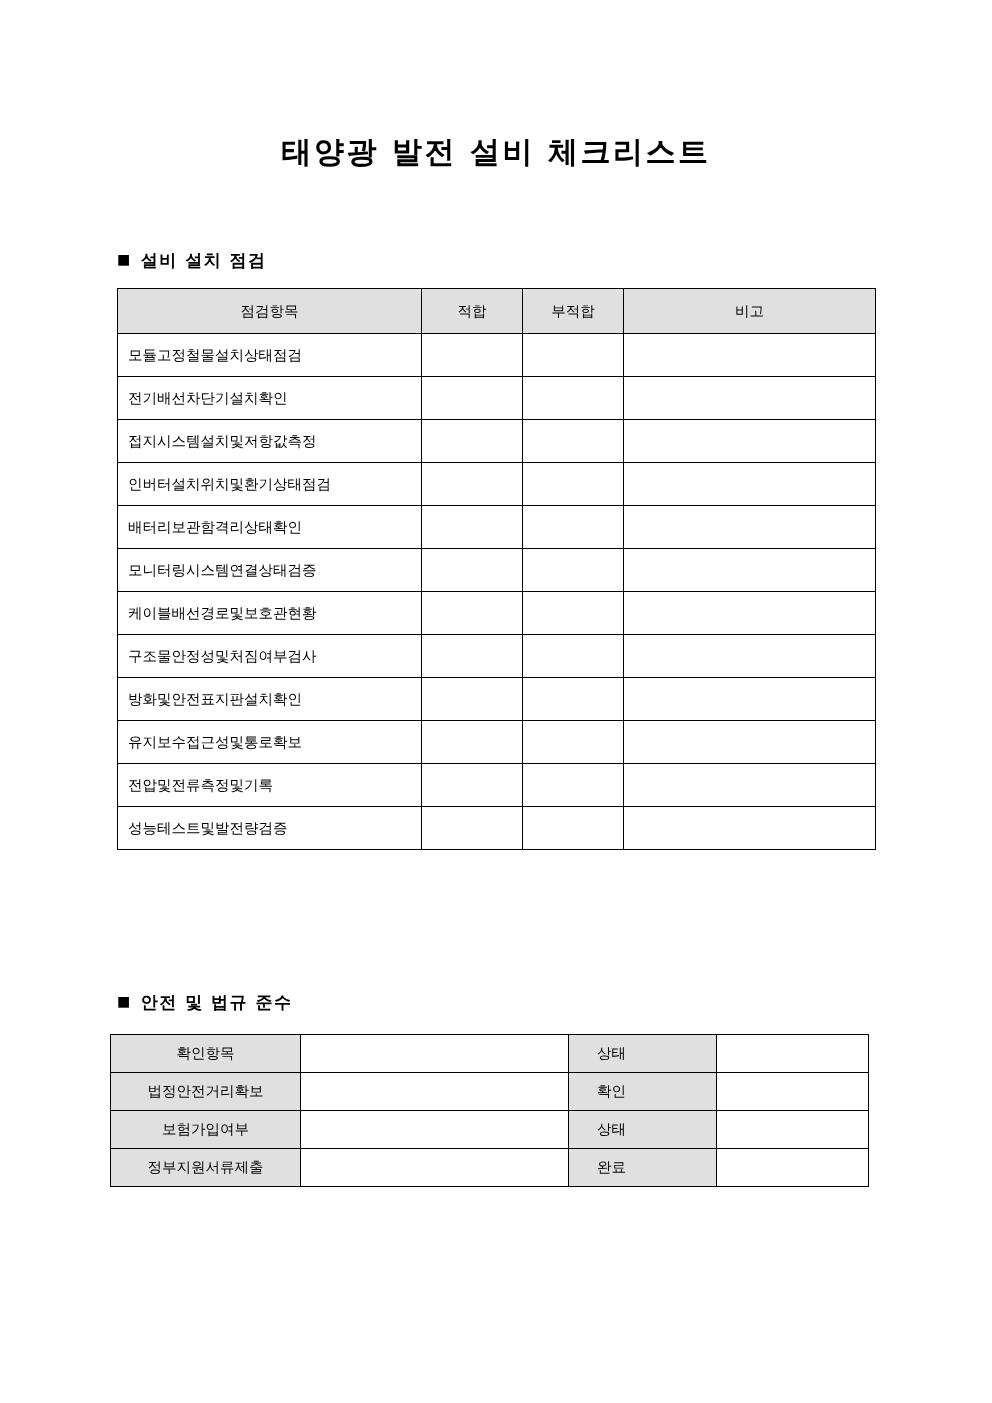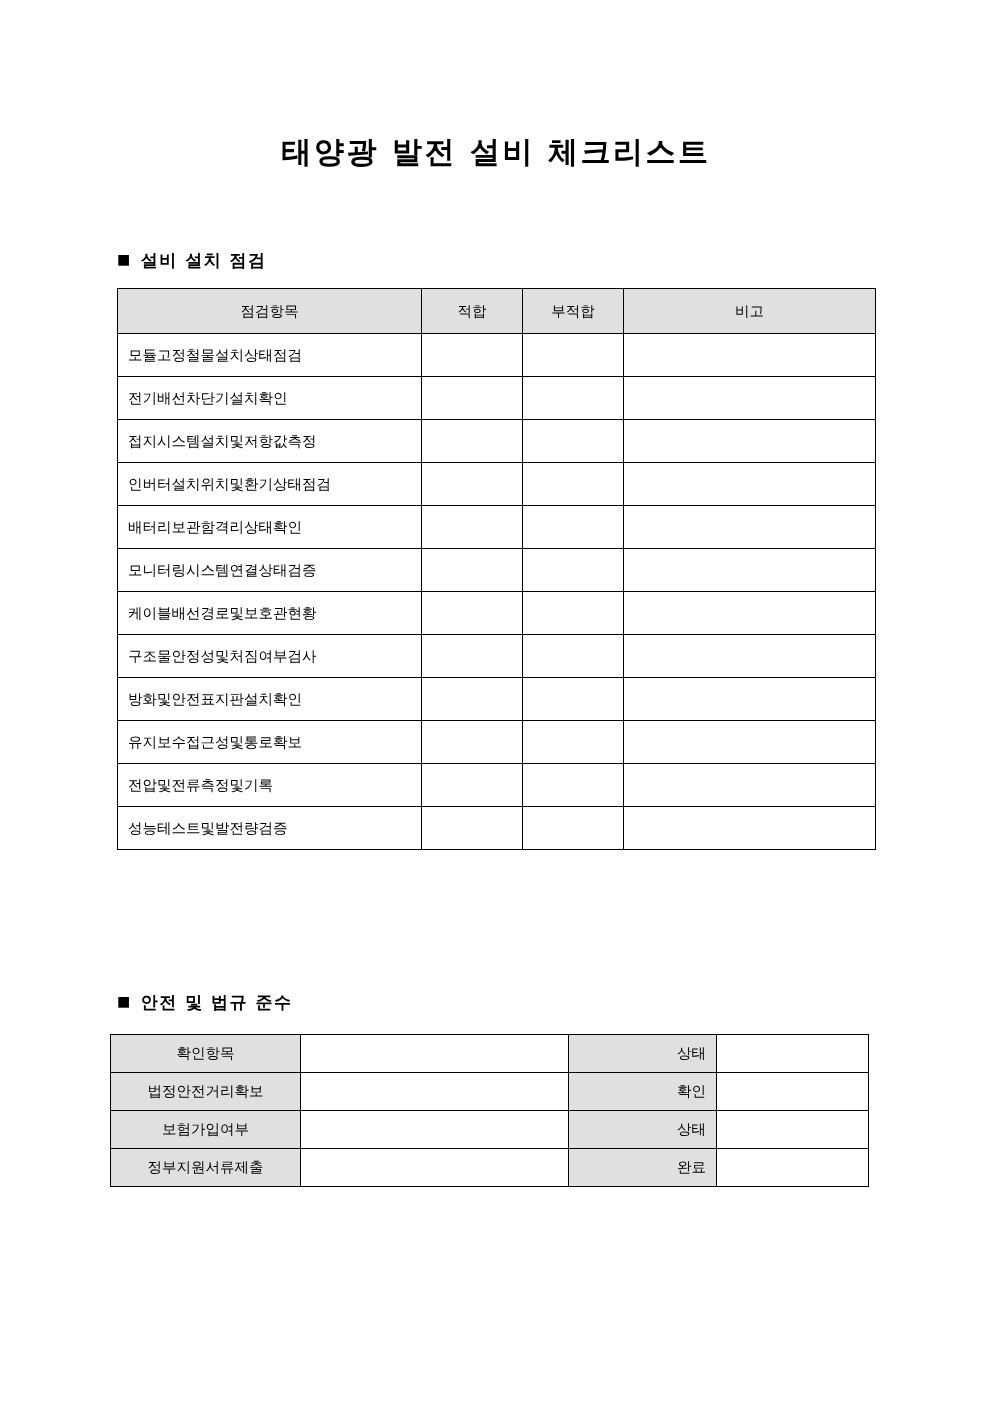--- a/index.html
+++ b/index.html
@@ -99,21 +99,21 @@
   #table-safety td.label {
     background: #e0e0e0;
     text-align: center;
     width: 190px;
   }
   #table-safety td.blank-wide {
     width: 268px;
   }
   #table-safety td.status {
     background: #e0e0e0;
-    text-align: right;
+    text-align: left;
     width: 148px;
     padding-left: 28px;
   }
   #table-safety td.blank-end {
     width: 152px;
   }
 </style>
 </head>
 <body>
 

